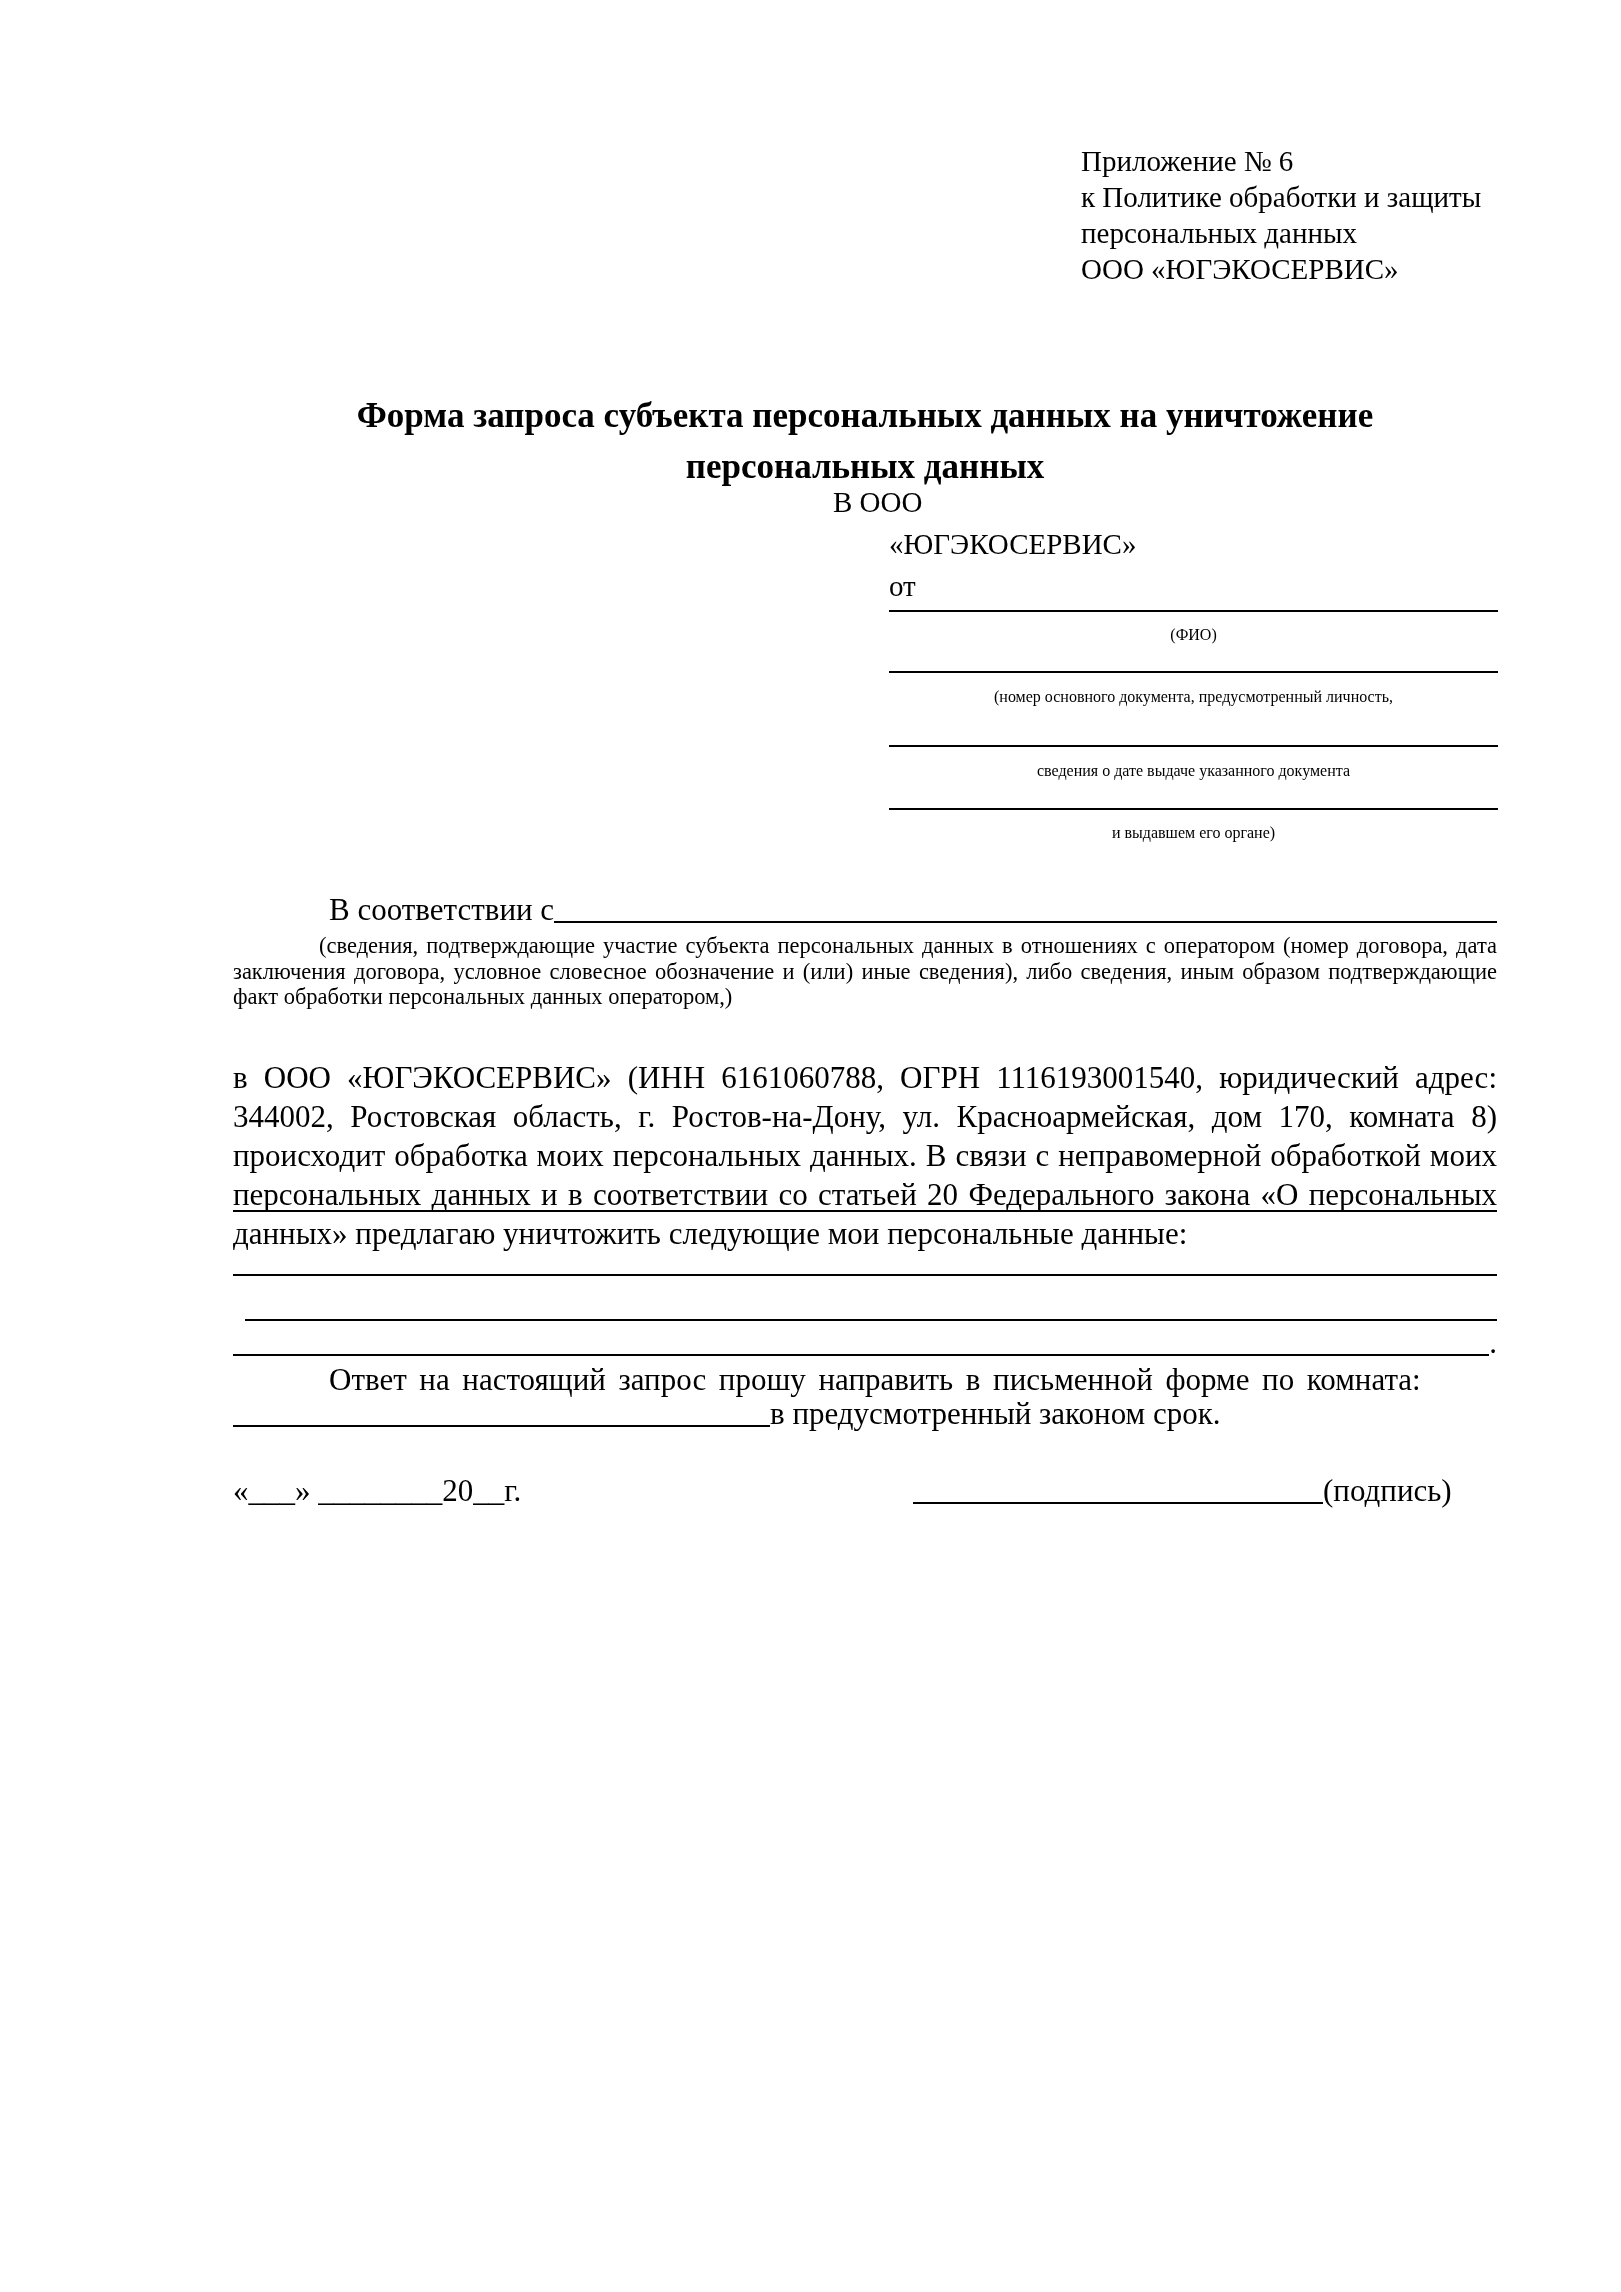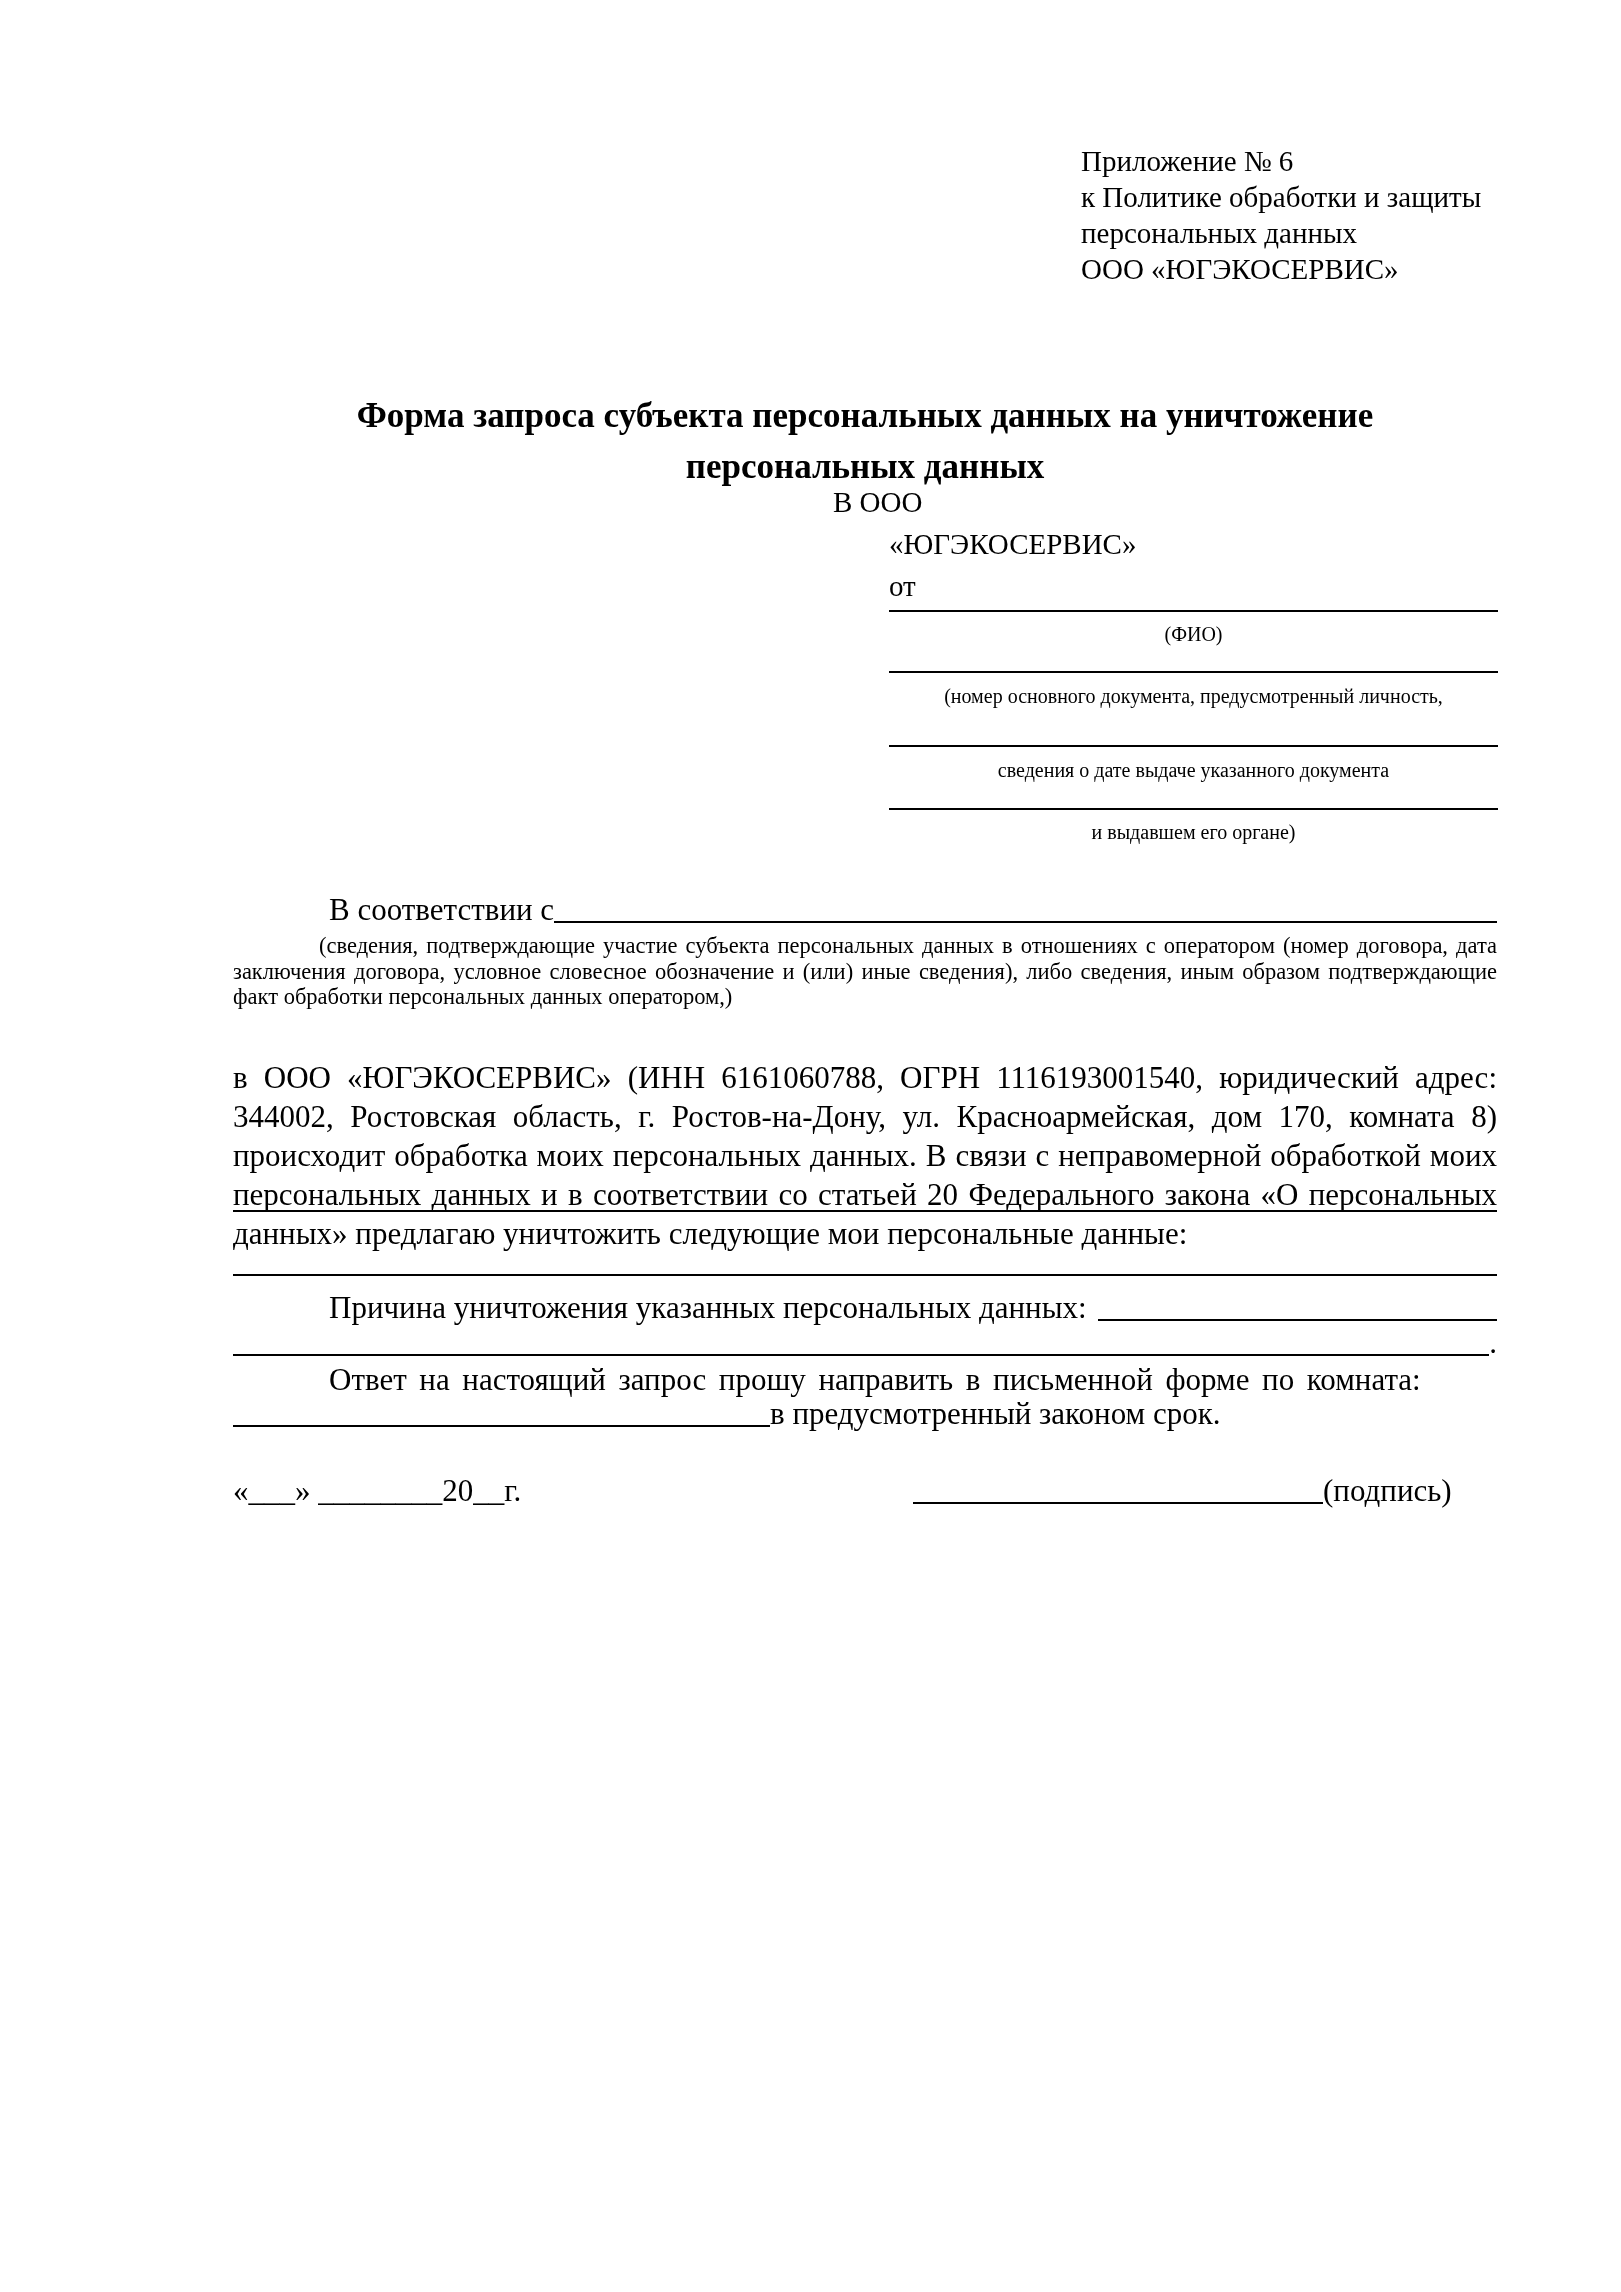--- a/index.html
+++ b/index.html
@@ -49,21 +49,21 @@
   .rule.r1 { top: 610px; }
   .rule.r2 { top: 671px; }
   .rule.r3 { top: 745px; }
   .rule.r4 { top: 808px; }
 
   .rule-caption {
     position: absolute;
     left: 889px;
     width: 609px;
     text-align: center;
-    font-size: 20px;
+    font-size: 16px;
     line-height: 27.4px;
   }
   .rule-caption.c1 { top: 621px; }
   .rule-caption.c2 { top: 683px; }
   .rule-caption.c3 { top: 757px; }
   .rule-caption.c4 { top: 819px; }
 
   .flexline {
     position: absolute;
     left: 233px;
@@ -196,21 +196,20 @@
   </div>
 
   <div class="small-note">(сведения, подтверждающие участие субъекта персональных данных в отношениях с оператором (номер договора, дата заключения договора, условное словесное обозначение и (или) иные сведения), либо сведения, иным образом подтверждающие факт обработки персональных данных оператором,)</div>
 
   <div class="main-par">в ООО «ЮГЭКОСЕРВИС» (ИНН 6161060788, ОГРН 1116193001540, юридический адрес: 344002, Ростовская область, г. Ростов-на-Дону, ул. Красноармейская, дом 170, комната 8) происходит обработка моих персональных данных. В связи с неправомерной обработкой моих персональных данных и в соответствии со статьей 20 Федерального закона «О персональных данных» предлагаю уничтожить следующие мои персональные данные:</div>
 
   <div class="blank-rule b1"></div>
   <div class="blank-rule b2"></div>
 
   <div class="flexline reason">
-    <span class="lbl">Причина уничтожения указанных персональных данных:</span>
     <span class="fill"></span>
   </div>
 
   <div class="flexline period-line">
     <span class="fill"></span>
     <span class="tail">.</span>
   </div>
 
   <div class="response">Ответ на настоящий запрос прошу направить в письменной форме по комната:</div>
 

